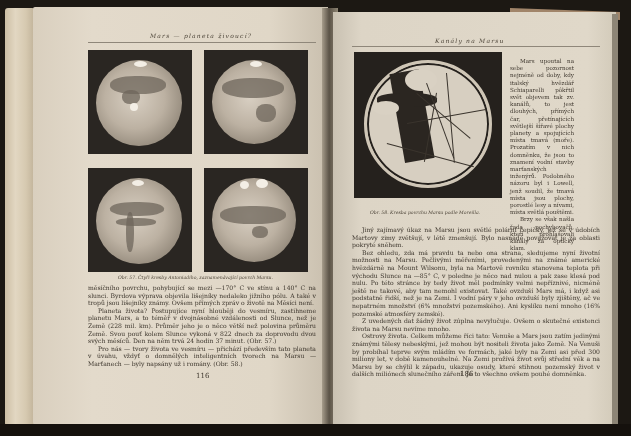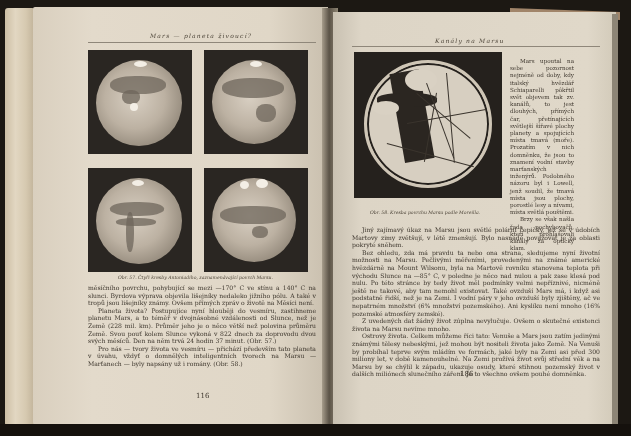--- a/index.html
+++ b/index.html
@@ -110,21 +110,21 @@
     <div class="mark" style="left:40px;top:48px;width:16px;height:12px;"></div>
   </div>
 </div>
 <div class="caption" style="left:118px;top:275px;">Obr. 57. Čtyři kresby Antoniadiho, zaznamenávající povrch Marsu.</div>
 
 <div class="text-block" style="left:88px;top:284px;width:228px;">
   <p style="text-indent:0">měsíčního povrchu, pohybující se mezi —170° C ve stínu a 140° C na slunci. Byrdova výprava objevila lišejníky nedaleko jižního pólu. A také v tropů jsou lišejníky známy. Ovšem přímých zpráv o životě na Měsíci není.</p>
   <p>Planeta života? Postupujíce nyní hlouběji do vesmíru, zastihneme planetu Mars, a to téměř v dvojnásobné vzdálenosti od Slunce, než je Země (228 mil. km). Průměr jeho je o něco větší než polovina průměru Země. Svou pouť kolem Slunce vykoná v 822 dnech za doprovodu dvou svých měsíců. Den na něm trvá 24 hodin 37 minut. (Obr. 57.)</p>
   <p>Pro nás — tvory života ve vesmíru — přichází především tato planeta v úvahu, vždyť o domnělých inteligentních tvorech na Marsu — Marťanech — byly napsány už i romány. (Obr. 58.)</p>
 </div>
-<div class="page-num" style="left:196px;top:372px;margin-top:20px;">116</div>
+<div class="page-num" style="left:196px;top:372px;">116</div>
 
 <div class="gutter"></div>
 
 <div class="page-right"></div>
 <div class="right-edge"></div>
 <div class="running-head" style="left:435px;top:37px;">Kanály na Marsu</div>
 <div class="head-rule" style="left:352px;top:46px;width:248px;"></div>
 
 <div class="map-plate" style="left:354px;top:52px;width:148px;height:146px;">
   <div class="map-globe" style="left:10px;top:8px;width:122px;height:122px;">

